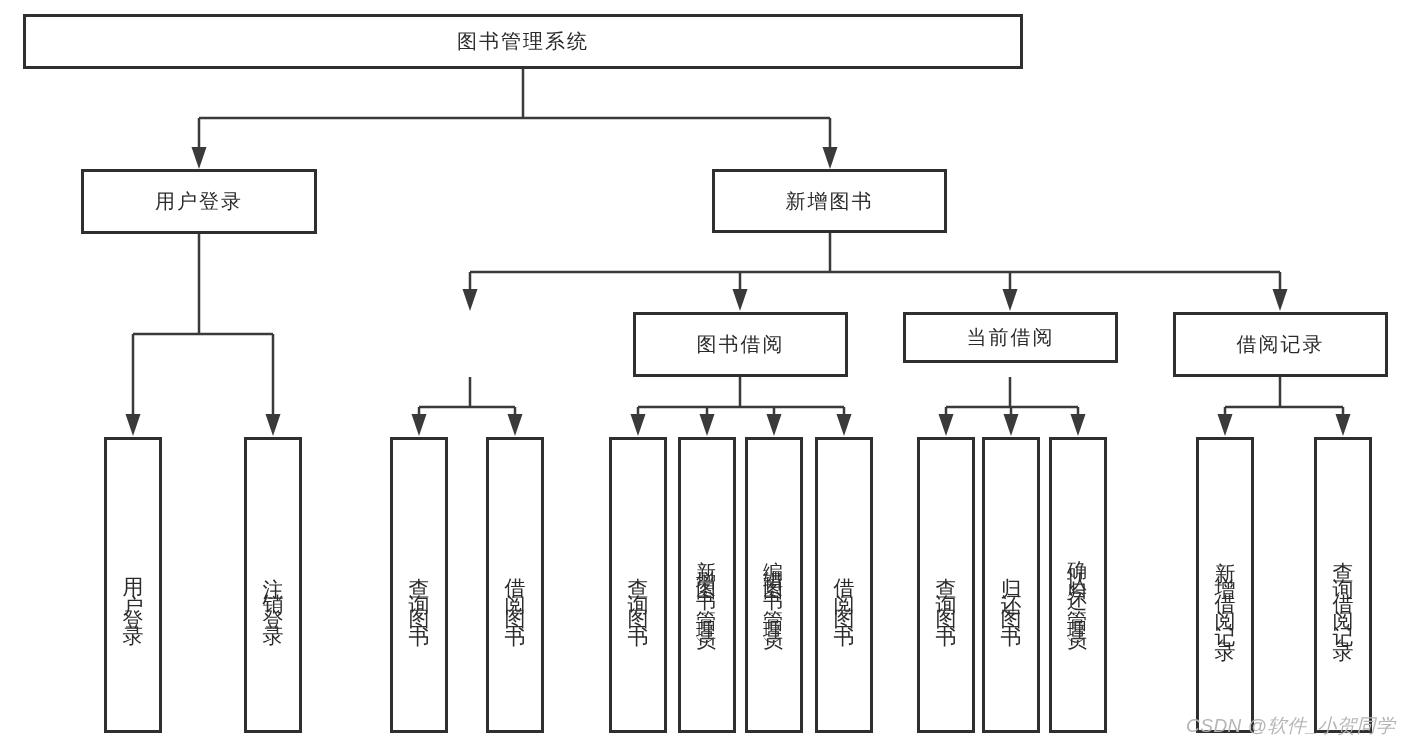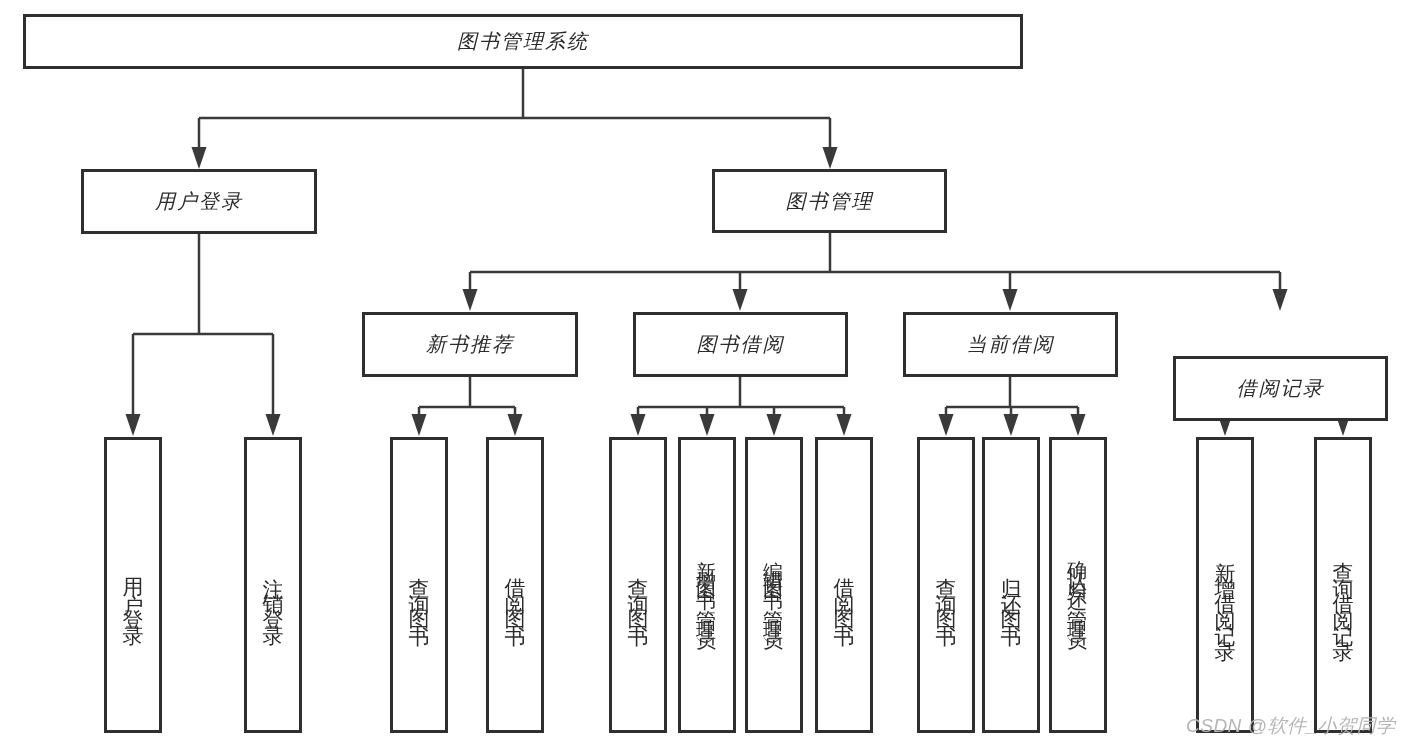--- a/index.html
+++ b/index.html
@@ -25,34 +25,33 @@
   .connectors path.stem{
     fill:none;stroke:var(--line-color);stroke-width:2.5;
   }
   .connectors .head{fill:var(--line-color);stroke:none;}
   .node{
     position:absolute;
     border:3px solid var(--border-color);
     background:var(--bg);
     display:flex;align-items:center;justify-content:center;
     color:var(--text-color);
-    font-style:italic;
   }
   .node .label{
     font-size:20px;letter-spacing:2px;white-space:nowrap;
     color:var(--text-color);
   }
   
   .box-root   {left:23px;  top:14px;  width:1000px;height:55px;}
   .box-l2-a   {left:81px;  top:169px; width:236px; height:65px;}
   .box-l2-b   {left:712px; top:169px; width:235px; height:64px;}
   .box-l3-a   {left:362px; top:312px; width:216px; height:65px;}
   .box-l3-b   {left:633px; top:312px; width:215px; height:65px;justify-content:center;}
-  .box-l3-c   {left:903px; top:312px; width:215px; height:65px;}
-  .box-l3-d   {left:1173px;top:312px; width:215px; height:65px;margin-top:44px;}
+  .box-l3-c   {left:903px; top:312px; width:215px; height:51px;}
+  .box-l3-d   {left:1173px;top:312px; width:215px; height:65px;}
   
   .leaf{
     position:absolute;top:437px;width:58px;height:296px;
     border:3px solid var(--border-color);
     background:var(--bg);
     display:flex;align-items:center;justify-content:center;
   }
   .leaf .label{
     writing-mode:vertical-rl;
     text-orientation:mixed;
@@ -136,26 +135,23 @@
   </svg>
 
   <div class="node box-root">
     <span class="label">图书管理系统</span>
   </div>
 
   <div class="node box-l2-a">
     <span class="label">用户登录</span>
   </div>
   <div class="node box-l2-b">
-    <span class="label">图书管理</span>
-  </div>
-
-  <div class="node box-l3-a">
-    <span class="label">新书推荐</span>
-  </div>
+    <span class="label">新增图书</span>
+  </div>
+
   <div class="node box-l3-b">
     <span class="label">图书借阅</span>
   </div>
   <div class="node box-l3-c">
     <span class="label">当前借阅</span>
   </div>
   <div class="node box-l3-d">
     <span class="label">借阅记录</span>
   </div>
 

